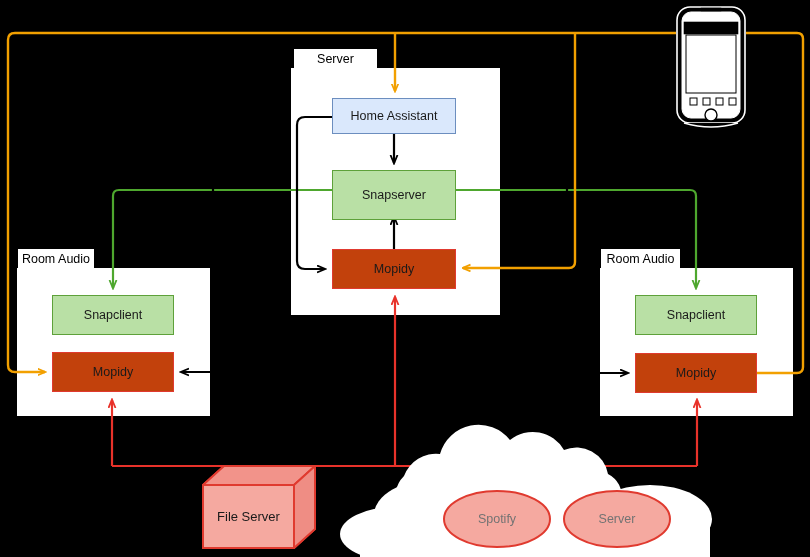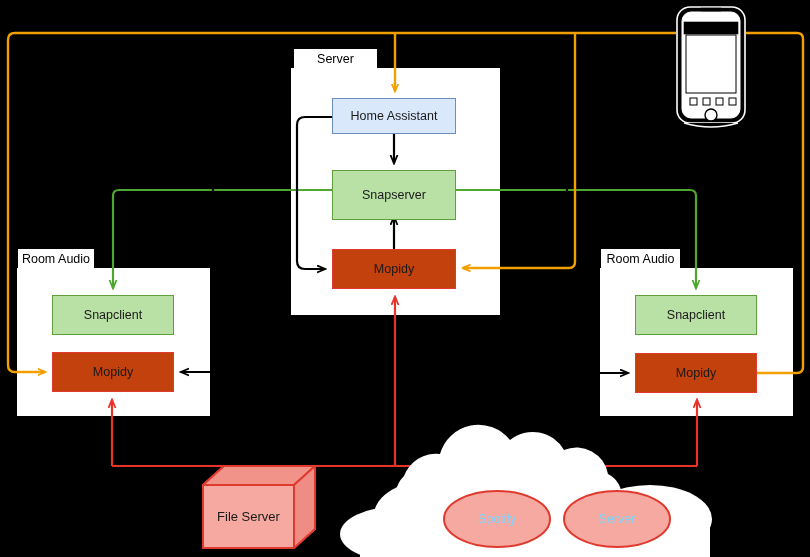--- a/index.html
+++ b/index.html
@@ -17,21 +17,21 @@
         font-size:12.5px;color:#1a1a1a;text-align:left;}
   .n-blue{background:#dae8fc;border:1.6px solid #6c8ebf;}
   .n-green{background:#b9e0a5;border:1.6px solid #5ea13a;}
   .n-red{background:#c2410c;border:1.6px solid #e03a2f;}
 
   .cube{position:absolute;}
   .cube .lbl{position:absolute;left:0;right:0;top:0;bottom:0;
      display:flex;align-items:center;justify-content:center;
      font-size:13px;color:#1a1a1a;}
   .cloud-lbl{position:absolute;display:flex;align-items:center;
-     justify-content:center;font-size:12.5px;color:#7dd3fc;}
+     justify-content:center;font-size:12.5px;color:#737373;}
 </style>
 </head>
 <body>
 
 <div id="stage">
 
   <div class="container-box" style="left:291px;top:68px;width:209px;height:247px;"></div>
   <div class="container-box" style="left:17px;top:268px;width:193px;height:148px;"></div>
   <div class="container-box" style="left:600px;top:268px;width:193px;height:148px;"></div>
 

